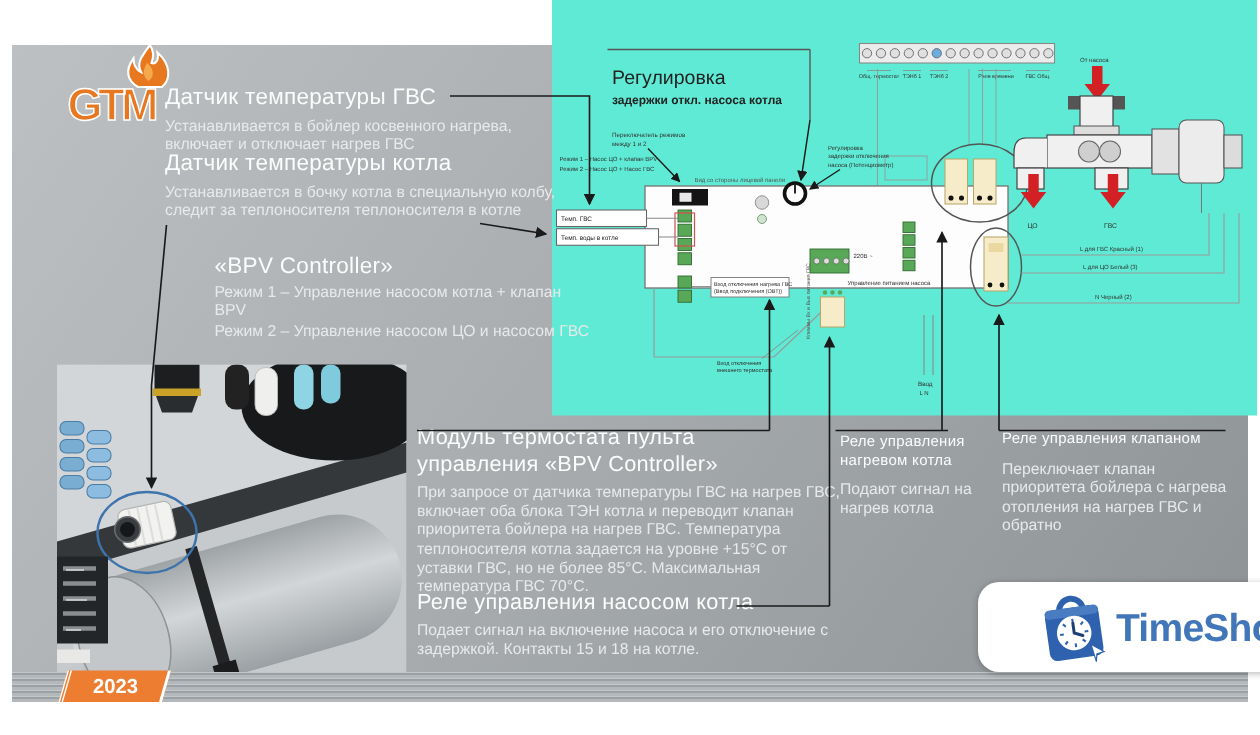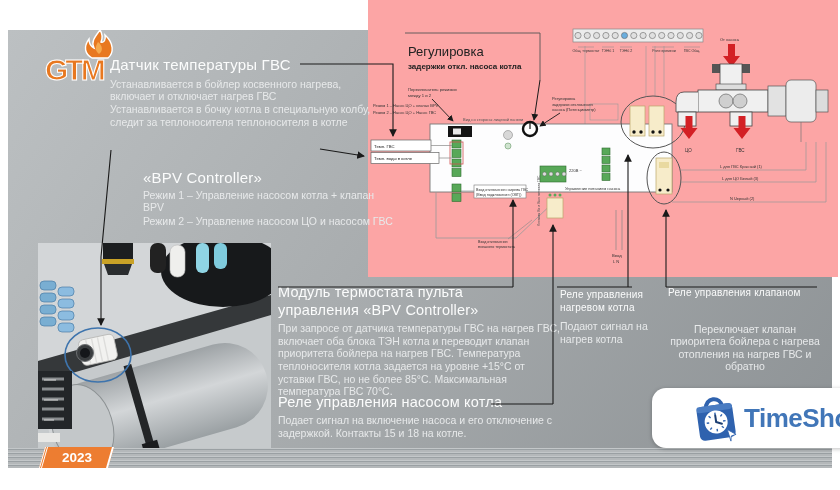--- a/index.html
+++ b/index.html
@@ -1,35 +1,35 @@
 <!DOCTYPE html>
 <html><head>
 <meta charset="utf-8">
 <style>
   html,body{margin:0;padding:0;}
   body{width:840px;height:490px;position:relative;overflow:hidden;background:#fff;
        font-family:"Liberation Sans",sans-serif;}
   .slide{position:absolute;left:8px;top:30px;width:824px;height:438px;
          background:linear-gradient(125deg,#bcc0c2 0%,#a9adaf 45%,#8d9295 100%);}
-  .panel{position:absolute;left:368px;top:0;width:470px;height:277px;background:#fca5a5;}
+  .panel{position:absolute;left:368px;top:0;width:470px;height:277px;background:#5eead4;}
   .callout{position:absolute;color:#e9ebec;}
   .callout h3{margin:0;font-size:15px;font-weight:500;color:#fbfcfc;line-height:1.25;letter-spacing:.2px;}
   .callout p{margin:3px 0 0 0;font-size:10.5px;line-height:1.2;color:#e7e9ea;}
   #blk-dhw{left:110px;top:56px;width:268px;}
   #blk-boiler{left:110px;top:100px;width:268px;}
   #blk-mode{left:143px;top:169px;width:252px;}
   #blk-mode p{margin-top:1px;}
   #blk-module{left:278px;top:283px;width:284px;}
   #blk-module h3,#blk-pump h3{font-size:14.5px;}
   #blk-pump{left:278px;top:393px;width:284px;}
   #blk-heat{left:560px;top:289px;width:96px;}
   #blk-heat h3,#blk-valve h3{font-size:10px;}
   #blk-heat p{margin-top:6px;}
   #blk-valve{left:668px;top:287px;width:154px;}
-  #blk-valve p{margin-top:23px;text-align:center;}
+  #blk-valve p{margin-top:7px;}
   #photo{position:absolute;left:38px;top:243px;width:233px;height:207px;}
   #gtm{position:absolute;left:44px;top:28px;width:78px;height:56px;}
   #bottom-strip{position:absolute;left:8px;top:448px;width:824px;height:20px;
     background:repeating-linear-gradient(180deg,#c3c7c9 0 1px,#9aa0a3 1px 2px,#b4b8ba 2px 4px);}
   #year-badge{position:absolute;left:42px;top:447px;width:64px;height:21px;background:#ed7d31;
     transform:skewX(-16deg);border-left:3px double #fff;border-right:2px solid #fff;}
   #year-badge span{display:block;transform:skewX(16deg);color:#fff;font-weight:bold;
     font-size:13.5px;line-height:21px;text-align:center;}
   #timeshop{position:absolute;left:652px;top:388px;width:186px;height:60px;background:#fff;
     border-radius:14px;box-shadow:0 1px 4px rgba(0,0,0,.25);display:flex;align-items:center;padding-left:28px;}
@@ -224,20 +224,21 @@
     <path d="M54,14 C51,19 51,23 55,26 C59,23 59,18 54,14 Z" fill="#f5a94d"></path>
   </g>
   <text x="1" y="52" font-size="30" font-weight="800" letter-spacing="-3" fill="#e87820" stroke="#fff" stroke-width="1">GTM</text>
 </svg>
 
 <div class="callout" id="blk-dhw">
   <h3>Датчик температуры ГВС</h3>
   <p>Устанавливается в бойлер косвенного нагрева, включает и отключает нагрев ГВС</p>
 </div>
 <div class="callout" id="blk-boiler">
+  <h3>Датчик температуры котла</h3>
   <p>Устанавливается в бочку котла  в специальную колбу, следит за теплоносителя  теплоносителя в котле</p>
 </div>
 <div class="callout" id="blk-mode">
   <h3>«BPV Controller»</h3>
   <p>Режим 1 – Управление насосом котла + клапан BPV</p>
   <p>Режим 2 – Управление насосом ЦО и насосом ГВС</p>
 </div>
 
 <div class="callout" id="blk-module">
   <h3>Модуль термостата пульта</h3>

